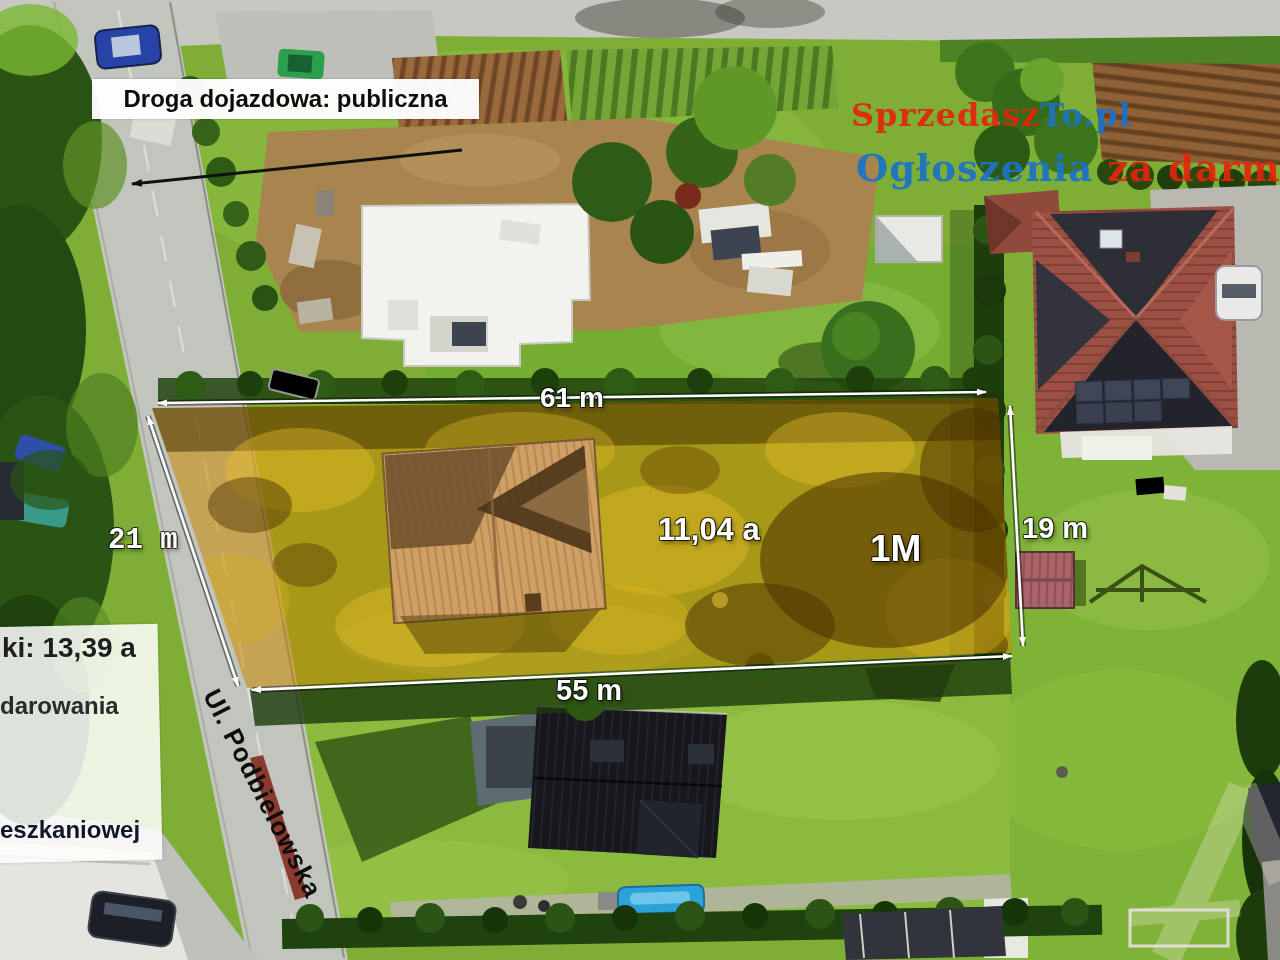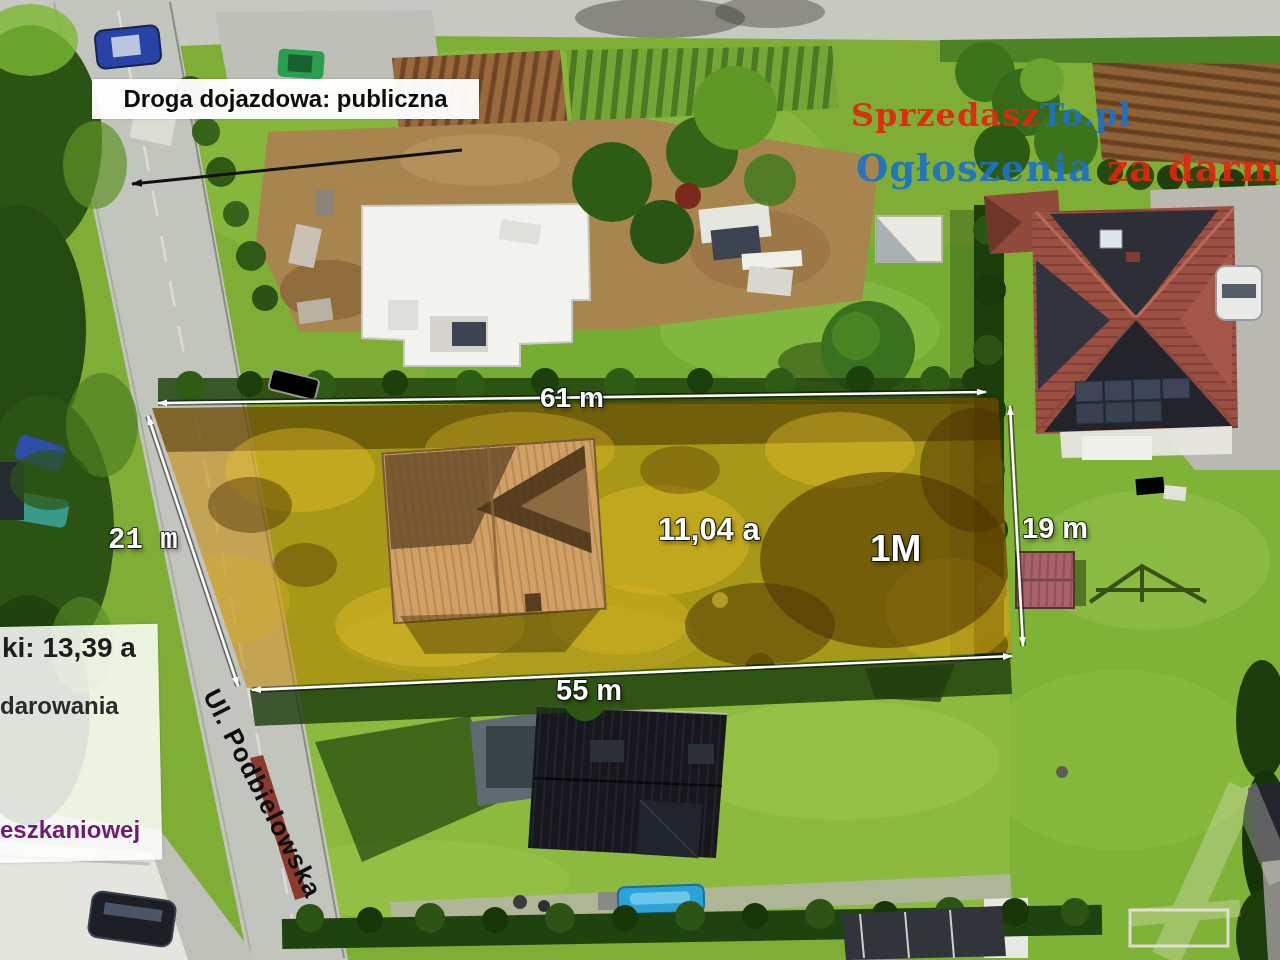--- a/index.html
+++ b/index.html
@@ -23,21 +23,21 @@
   .house-label{left:420px;top:508px;font-size:31px;font-weight:bold;color:#2e3f4c;
        text-shadow:1px 1px 1px rgba(0,0,0,.35),-1px -1px 1px rgba(255,255,255,.2);}
   .zone-label{left:848px;top:528px;font-size:37px;margin-left:22px;}
   .street{left:224px;top:684px;font-size:26px;font-weight:bold;color:#0d0d0d;
           transform:rotate(63deg);transform-origin:left top;letter-spacing:1px;}
   .panel{left:-66px;top:626px;width:226px;height:236px;background:rgba(255,255,255,.85);
          transform:rotate(-1.2deg);box-shadow:0 0 3px rgba(0,0,0,.2);}
   .pline{color:#1e1e1e;}
   .pl1{left:2px;top:632px;font-size:28px;font-weight:bold;}
   .pl2{left:0px;top:692px;font-size:24px;font-weight:bold;color:#2a2a2a;text-align:center;}
-  .pl3{left:0px;top:816px;font-size:24px;font-weight:bold;color:#701a75;}
+  .pl3{left:0px;top:816px;font-size:24px;font-weight:bold;color:#0f172a;}
 </style>
 </head>
 <body>
 
 <div id="stage">
 
 <svg id="scene" viewBox="0 0 1280 960">
   <defs>
     <marker id="aw" markerWidth="12" markerHeight="10" refX="9" refY="3.5" orient="auto-start-reverse" markerUnits="userSpaceOnUse">
       <path d="M0,0 L10,3.5 L0,7 z" fill="#ffffff"></path>

